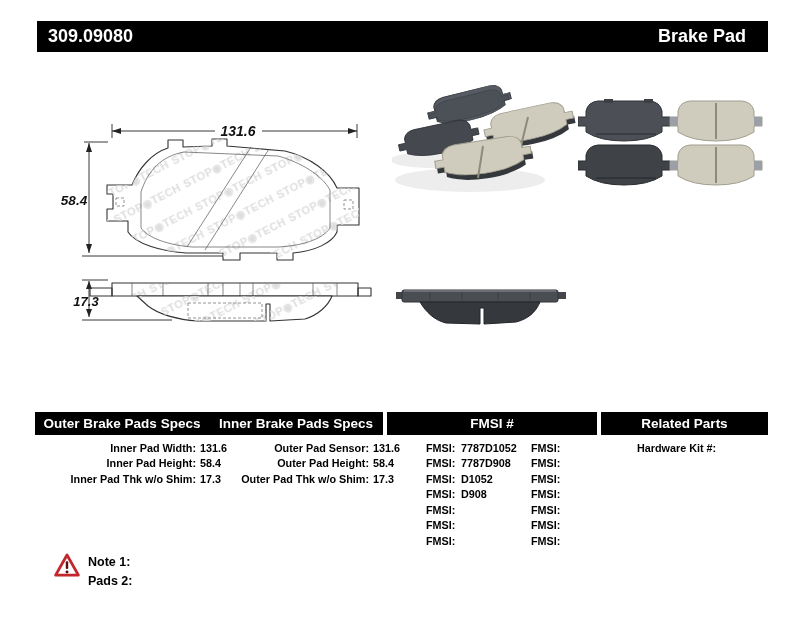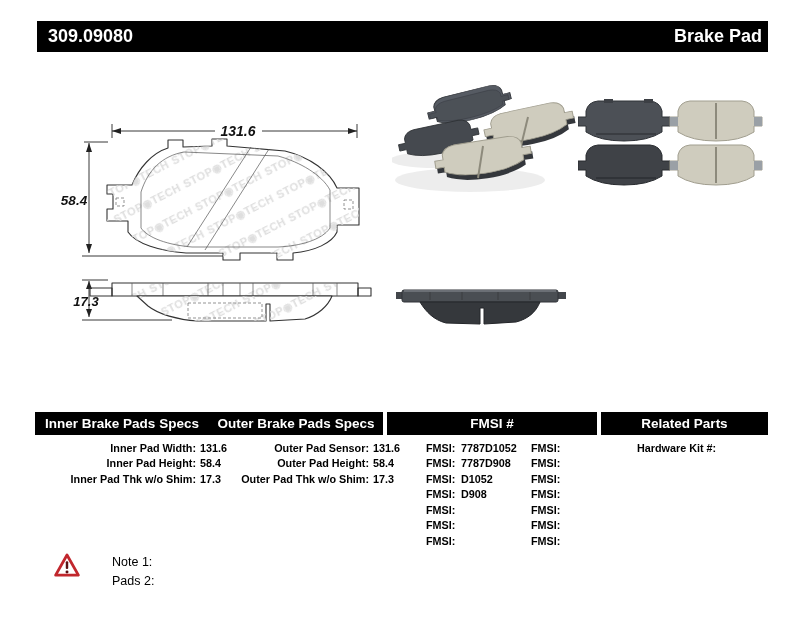--- a/index.html
+++ b/index.html
@@ -2,21 +2,21 @@
 <html><head>
 <meta charset="utf-8">
 <style>
   html,body{margin:0;padding:0;background:#fff;}
   body{width:800px;height:619px;position:relative;font-family:"Liberation Sans",sans-serif;color:#000;overflow:hidden;}
   .abs{position:absolute;}
 
   
   .titlebar{left:37px;top:21px;width:731px;height:31px;background:#000;color:#fff;
     display:flex;align-items:center;justify-content:space-between;
-    font-weight:bold;font-size:18px;padding:0 6px 0 11px;box-sizing:border-box;}
+    font-weight:bold;font-size:18px;padding:0 22px 0 11px;box-sizing:border-box;}
 
   
   .secbar{top:412px;height:23px;background:#000;color:#fff;display:flex;align-items:center;
     font-weight:bold;font-size:13.5px;}
   .secbar span{flex:1;text-align:center;}
   #bar-specs{left:35px;width:348px;}
   #bar-fmsi{left:387px;width:210px;}
   #bar-related{left:601px;width:167px;}
 
   
@@ -24,21 +24,21 @@
   .spec-row{display:flex;height:15.5px;align-items:center;white-space:nowrap;}
   .spec-label{text-align:right;margin-right:4px;margin-left:35px;}
   .spec-value{text-align:left;}
   #col-inner{left:30px;width:170px;} #col-inner .spec-label{flex:0 0 131px;}
   #col-outer{left:200px;width:175px;} #col-outer .spec-label{flex:0 0 134px;}
   #col-fmsi1{left:391px;width:100px;} #col-fmsi1 .spec-label{flex:0 0 31px;text-align:left;}
   #col-fmsi2{left:496px;width:100px;} #col-fmsi2 .spec-label{flex:0 0 31px;text-align:left;}
   #col-related{left:602px;width:165px;} #col-related .spec-label{flex:0 0 auto;text-align:left;}
 
   
-  #notes{left:112px;top:552px;font-size:12.5px;font-weight:normal;}
+  #notes{left:88px;top:552px;font-size:12.5px;font-weight:bold;}
   #notes .note-row{height:19.5px;display:flex;align-items:center;}
   #notes .note-label{margin-right:4px;}
 
   
   .draw-stroke{fill:none;stroke:#333;stroke-width:1.1;stroke-linejoin:round;}
   .thin-stroke{fill:none;stroke:#555;stroke-width:0.7;}
   .dash-stroke{fill:none;stroke:#666;stroke-width:0.7;stroke-dasharray:3 2;}
   .dimline{stroke:#222;stroke-width:0.9;fill:none;}
   .dimarrow{fill:#222;stroke:none;}
   .dim{font-family:"Liberation Sans",sans-serif;font-style:italic;font-weight:bold;fill:#111;}
@@ -199,22 +199,22 @@
     <rect x="404" y="290" width="152" height="2" fill="#6b6f75"></rect>
     <line x1="430" y1="292" x2="430" y2="300" stroke="#3a3d41"></line>
     <line x1="462" y1="292" x2="462" y2="300" stroke="#3a3d41"></line>
     <line x1="498" y1="292" x2="498" y2="300" stroke="#3a3d41"></line>
     <line x1="530" y1="292" x2="530" y2="300" stroke="#3a3d41"></line>
     <path d="M420,302 L540,302 C536,312 528,319 516,322 L484,324 L484,308 L480,308 L480,324 L446,323 C434,320 426,312 420,302 Z" fill="#35383c" stroke="#24262a"></path>
   </g>
 </svg>
 
 <div class="abs secbar" id="bar-specs">
+  <span>Outer Brake Pads Specs</span>
   <span>Inner Brake Pads Specs</span>
-  <span>Outer Brake Pads Specs</span>
 </div>
 <div class="abs secbar" id="bar-fmsi">
   <span>FMSI #</span>
 </div>
 <div class="abs secbar" id="bar-related">
   <span>Related Parts</span>
 </div>
 
 <div class="abs spec-col" id="col-inner">
 

